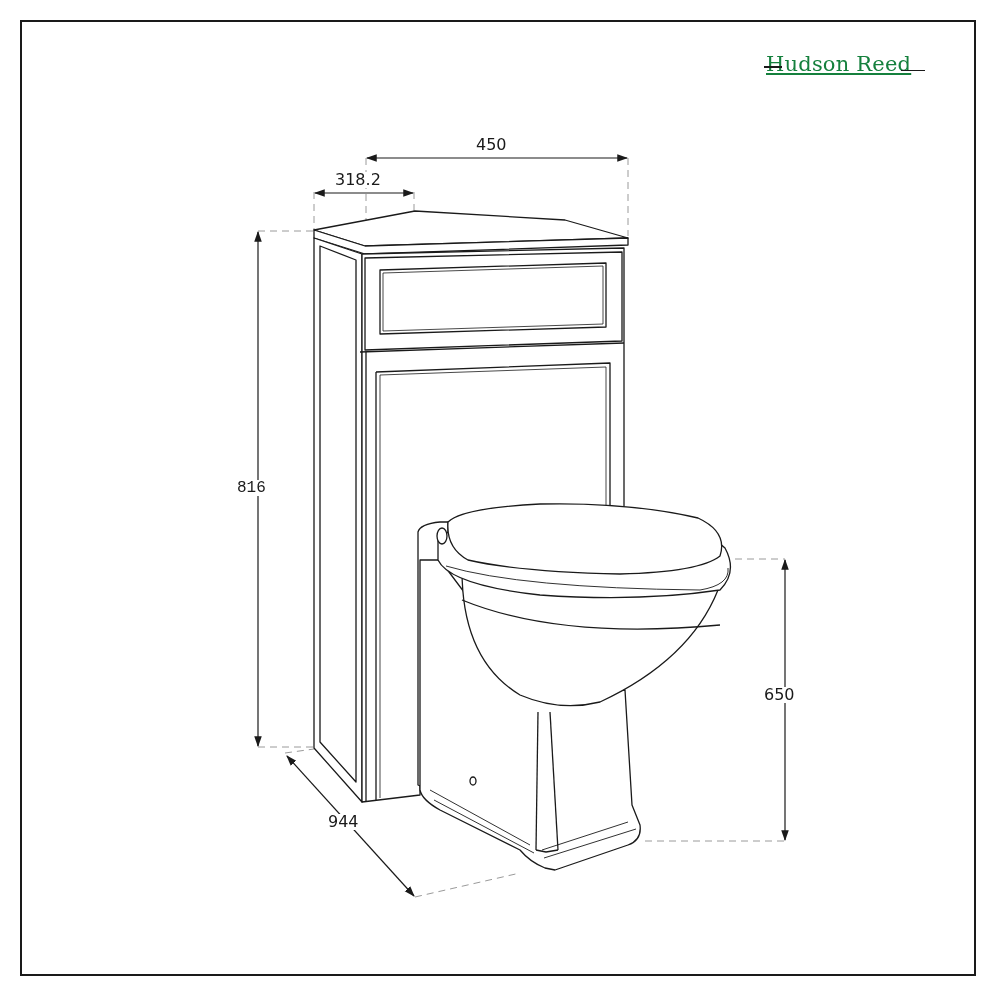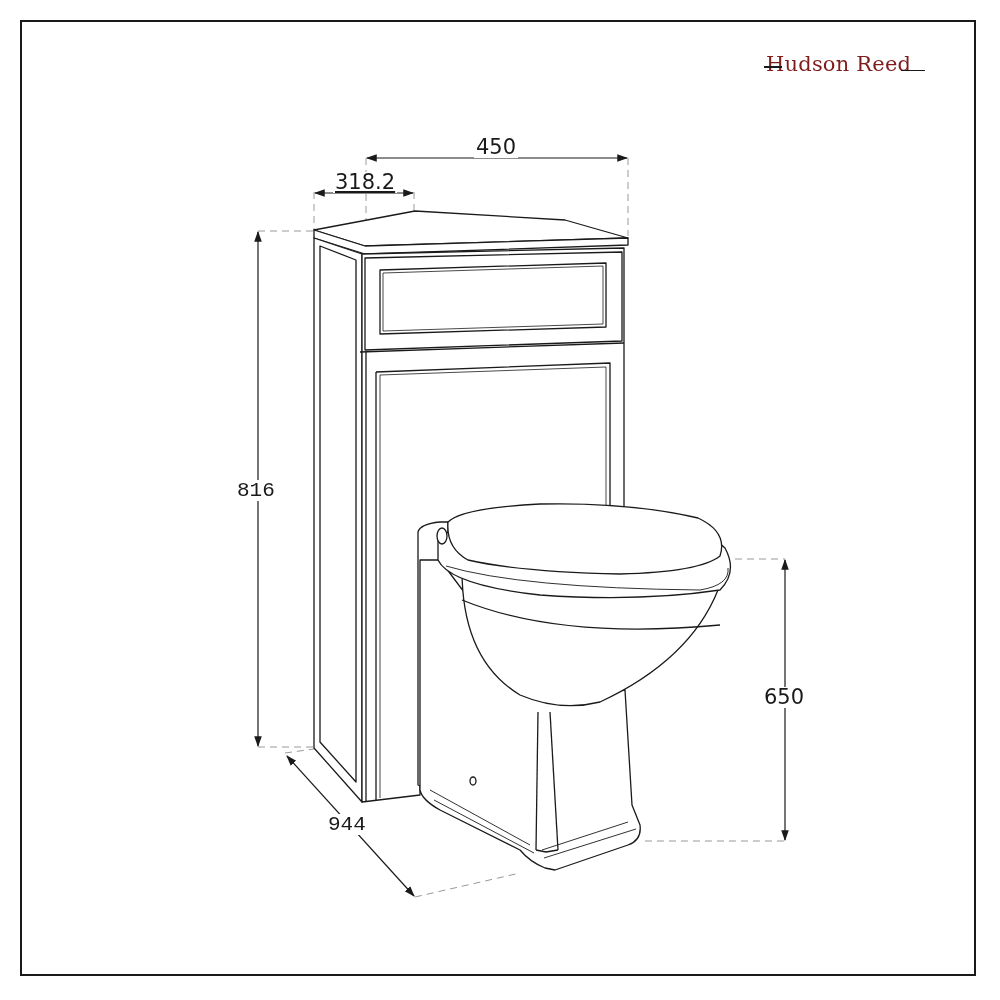--- a/index.html
+++ b/index.html
@@ -1,22 +1,22 @@
 <!DOCTYPE html>
 <html><head>
   <meta charset="utf-8">
   <style>
     html, body { margin: 0; padding: 0; background: #ffffff; }
     body { width: 1000px; height: 1000px; position: relative; overflow: hidden; font-family: "DejaVu Sans", sans-serif; }
     .frame { position: absolute; left: 20px; top: 20px; width: 956px; height: 956px; border: 2px solid #1a1a1a; box-sizing: border-box; }
-    .brand { position: absolute; left: 766px; top: 52px; font-family: "DejaVu Serif", serif; font-size: 21px; color: #7f1d1d; letter-spacing: 0.2px; white-space: nowrap; }
+    .brand { position: absolute; left: 766px; top: 52px; font-family: "DejaVu Serif", serif; font-size: 21px; color: #15803d; letter-spacing: 0.2px; white-space: nowrap; text-decoration: underline; }
     .brand .strike { position: absolute; left: -2px; top: 14px; width: 18px; height: 1.5px; background: #1a1a1a; }
     .brand .under { position: absolute; right: -14px; bottom: 5px; width: 24px; height: 1.5px; background: #1a1a1a; }
     svg.drawing { position: absolute; left: 0; top: 0; }
-    .dim-label { position: absolute; font-family: "DejaVu Sans", sans-serif; font-size: 21px; color: #1a1a1a; background: #ffffff; padding: 0 2px; line-height: 1; }
+    .dim-label { position: absolute; font-family: "DejaVu Sans", sans-serif; font-size: 16px; color: #1a1a1a; background: #ffffff; padding: 0 2px; line-height: 1; }
   </style>
 </head>
 <body>
 
 <div class="frame"></div>
 
 <div class="brand">
   <span class="strike"></span>
   <span>Hudson Reed</span>
   <span class="under"></span>
@@ -94,16 +94,16 @@
 
     <path d="M448,522 Q462,508 540,504 Q630,502 698,518 Q728,532 720,556 Q700,572 620,574 Q520,572 468,560 Q446,548 448,522 Z"></path>
 
     <ellipse cx="442" cy="536" rx="5" ry="8" fill="#ffffff"></ellipse>
 
     <ellipse cx="473" cy="781" rx="3" ry="4" fill="#ffffff"></ellipse>
   </g>
 </svg>
 
 <div class="dim-label" style="left:474px; top:137px;">450</div>
-<div class="dim-label" style="left:333px; top:172px;text-decoration:underline;">318.2</div>
+<div class="dim-label" style="left:333px; top:172px;">318.2</div>
 <div class="dim-label" style="left:235px; top:480px;font-family:Liberation Mono, monospace;">816</div>
-<div class="dim-label" style="left:326px; top:814px;font-family:Liberation Mono, monospace;">944</div>
+<div class="dim-label" style="left:326px; top:814px;">944</div>
 <div class="dim-label" style="left:762px; top:687px;">650</div>
 
 </body></html>

